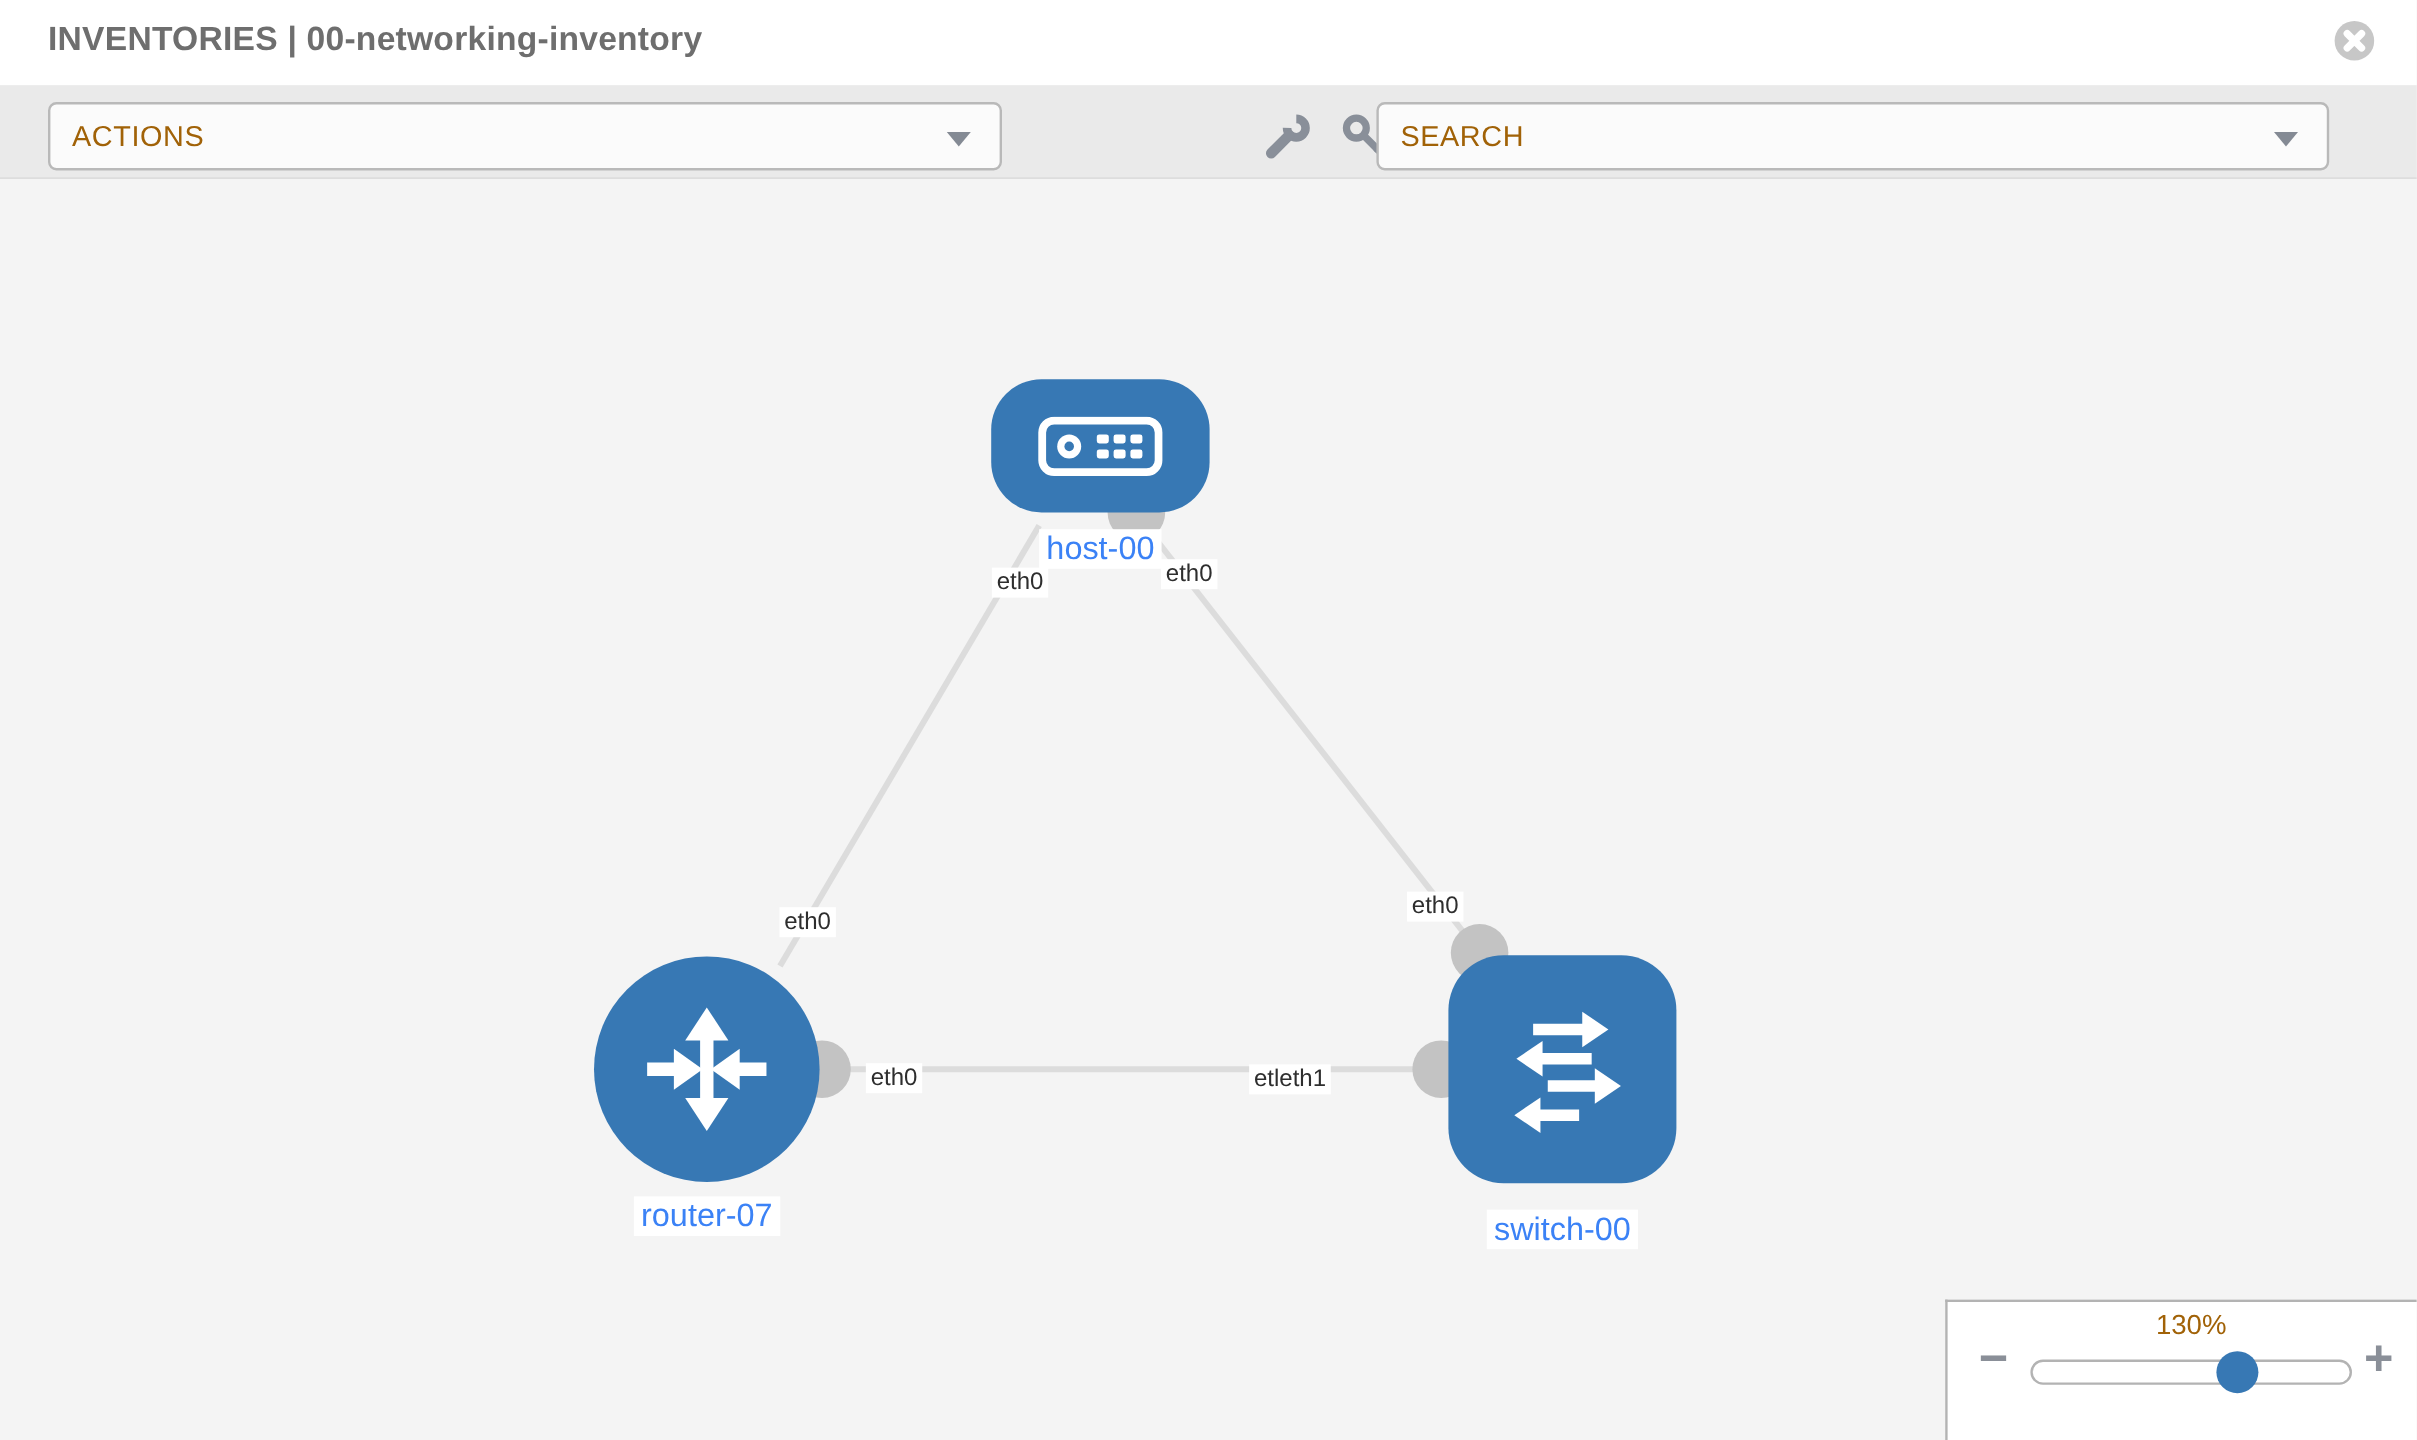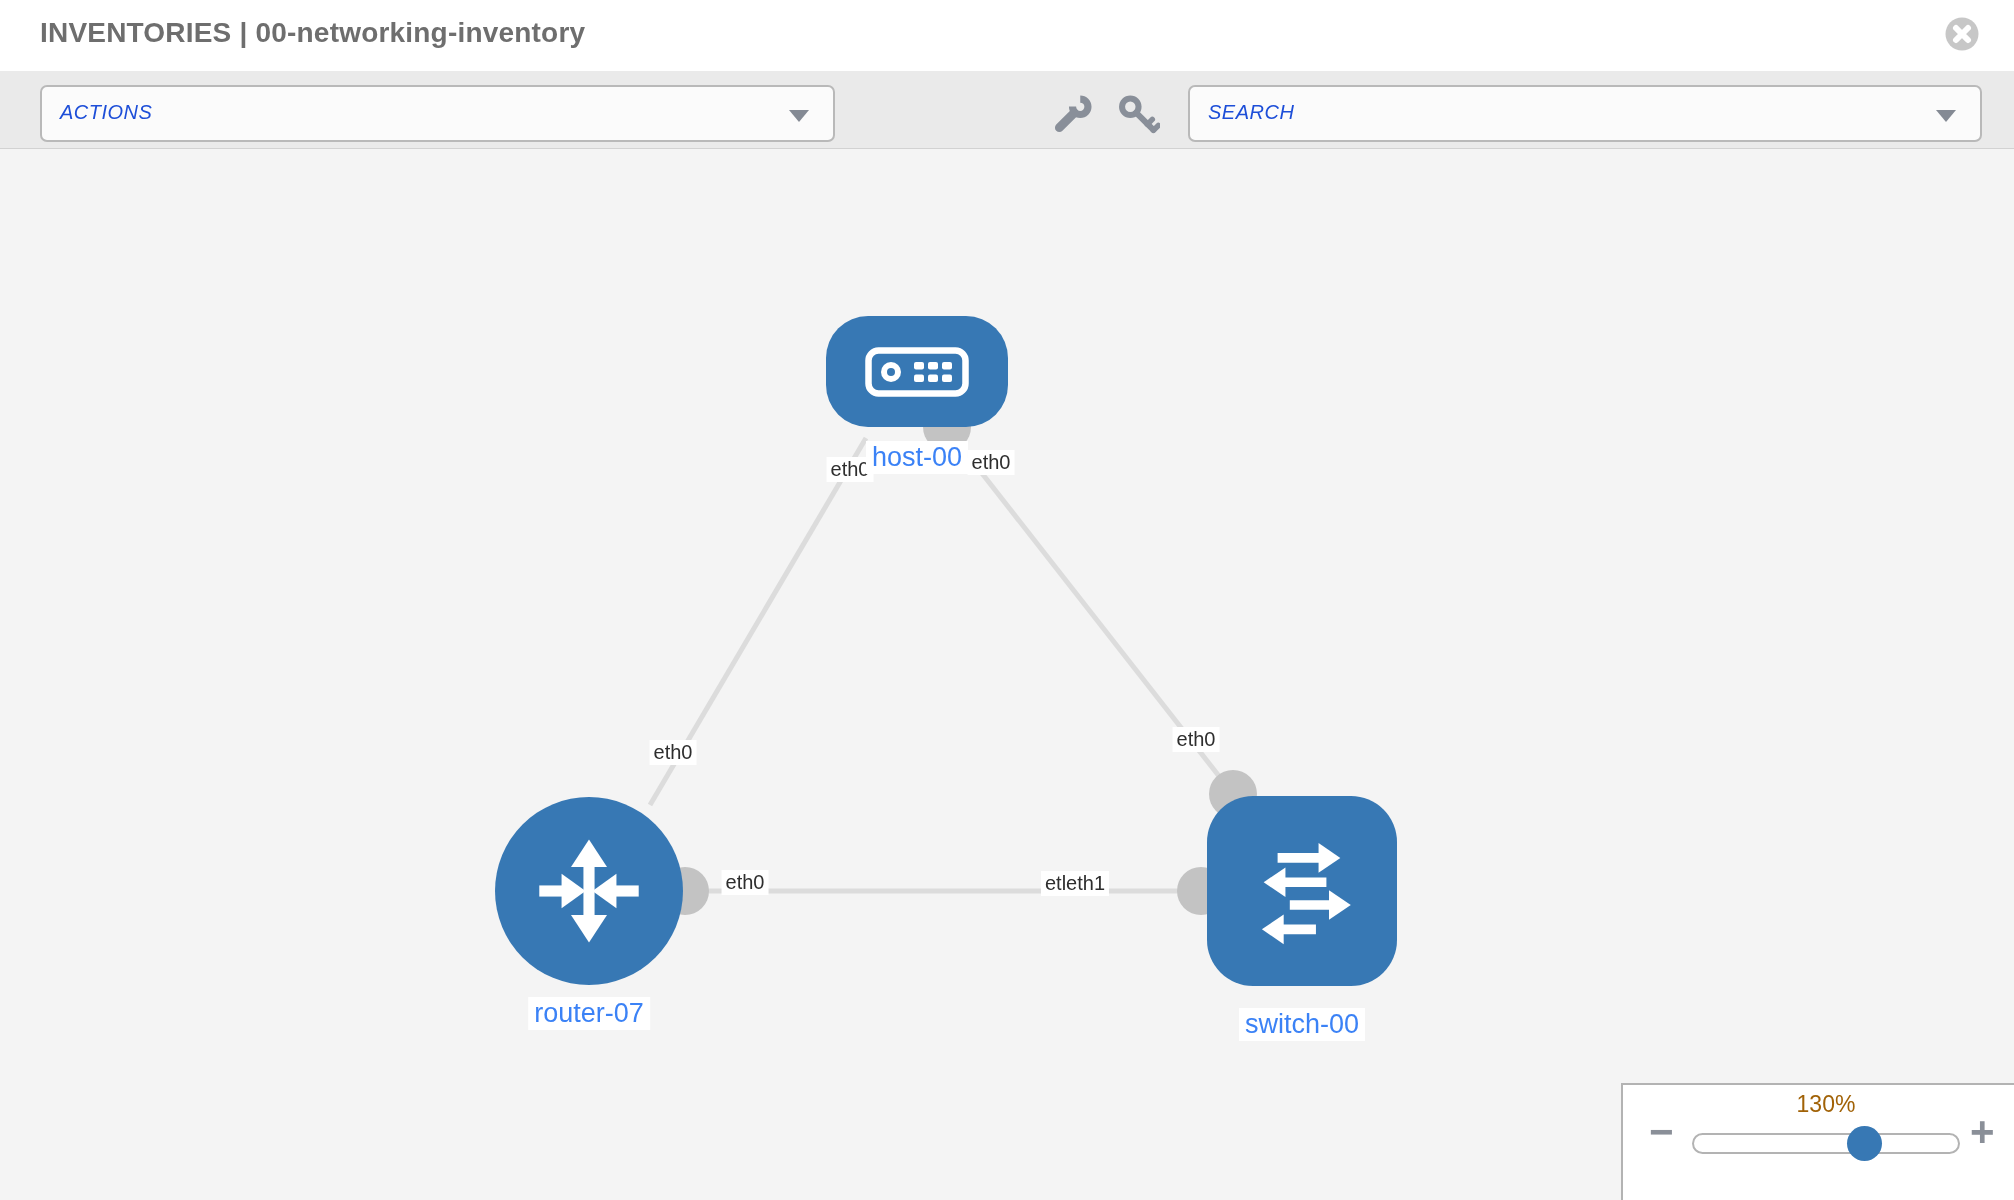--- a/index.html
+++ b/index.html
@@ -7,44 +7,44 @@
   .app{position:relative;width:2014px;height:1200px;overflow:hidden;background:#f4f4f4;}
 
   
   .header{position:absolute;left:0;top:0;width:2014px;height:71px;background:#ffffff;}
   .page-title{position:absolute;left:40px;top:17px;font-size:28px;font-weight:bold;color:#6e6e6e;letter-spacing:0.2px;}
   .close-btn{position:absolute;right:35px;top:17px;width:34px;height:34px;cursor:pointer;}
 
   
   .toolbar{position:absolute;left:0;top:71px;width:2014px;height:78px;background:#eaeaea;border-bottom:1px solid #d2d2d2;box-sizing:border-box;}
   .select-box{position:absolute;top:14px;height:57px;background:#fbfbfb;border:2px solid #b9b9b9;border-radius:7px;box-sizing:border-box;cursor:pointer;}
-  .select-box .sel-label{position:absolute;left:18px;top:14px;font-size:20px;color:#1d4ed8;letter-spacing:0.5px;font-style:italic;}
+  .select-box .sel-label{position:absolute;left:18px;top:14px;font-size:24px;color:#a16207;letter-spacing:0.5px;}
   .caret{position:absolute;right:24px;top:23px;width:0;height:0;border-left:10px solid transparent;border-right:10px solid transparent;border-top:12px solid #848a94;}
   .actions-select{left:40px;width:795px;}
-  .search-select{left:1188px;width:794px;}
+  .search-select{left:1147px;width:794px;}
   .tool-icon{position:absolute;top:22px;width:44px;height:44px;cursor:pointer;}
   .wrench{left:1050px;}
   .key{left:1116px;}
 
   
   .canvas{position:absolute;left:0;top:149px;width:2014px;height:1051px;background:#f4f4f4;}
   .topology-svg{position:absolute;left:0;top:0;}
 
   
   .node{position:absolute;background:#3778b4;display:flex;align-items:center;justify-content:center;cursor:pointer;}
   .node-host{left:826px;top:316px;width:182px;height:111px;border-radius:42px;}
   .node-router{left:495px;top:797px;width:188px;height:188px;border-radius:50%;}
   .node-switch{left:1207px;top:796px;width:190px;height:190px;border-radius:46px;}
 
   .node-label{position:absolute;transform:translateX(-50%);background:#ffffff;color:#3b82f6;font-size:27px;padding:1px 6px;white-space:nowrap;}
   .label-host{left:917px;top:441px;}
   .label-router{left:589px;top:997px;}
   .label-switch{left:1302px;top:996px;margin-top:12px;}
 
-  .if-label{position:absolute;transform:translateX(-50%);background:#ffffff;color:#2e2e2e;font-size:20px;padding:1px 4px;white-space:nowrap;}
+  .if-label{position:absolute;transform:translateX(-50%);background:#ffffff;color:#2e2e2e;font-size:20px;padding:1px 4px;white-space:nowrap;margin-top:16px;}
   .if-host-left{left:850px;top:457px;}
   .if-host-right{left:991px;top:450px;}
   .if-router-top{left:673px;top:740px;}
   .if-switch-top{left:1196px;top:727px;}
   .if-bottom-router{left:745px;top:870px;}
   .if-bottom-switch{left:1075px;top:871px;}
 
   
   .zoom-panel{position:absolute;left:1621px;top:1083px;width:393px;height:117px;background:#ffffff;border:2px solid #b3b3b3;border-right:none;border-bottom:none;box-sizing:border-box;}
   .zoom-level{position:absolute;left:69px;top:6px;width:268px;text-align:center;font-size:23px;color:#a16207;}

